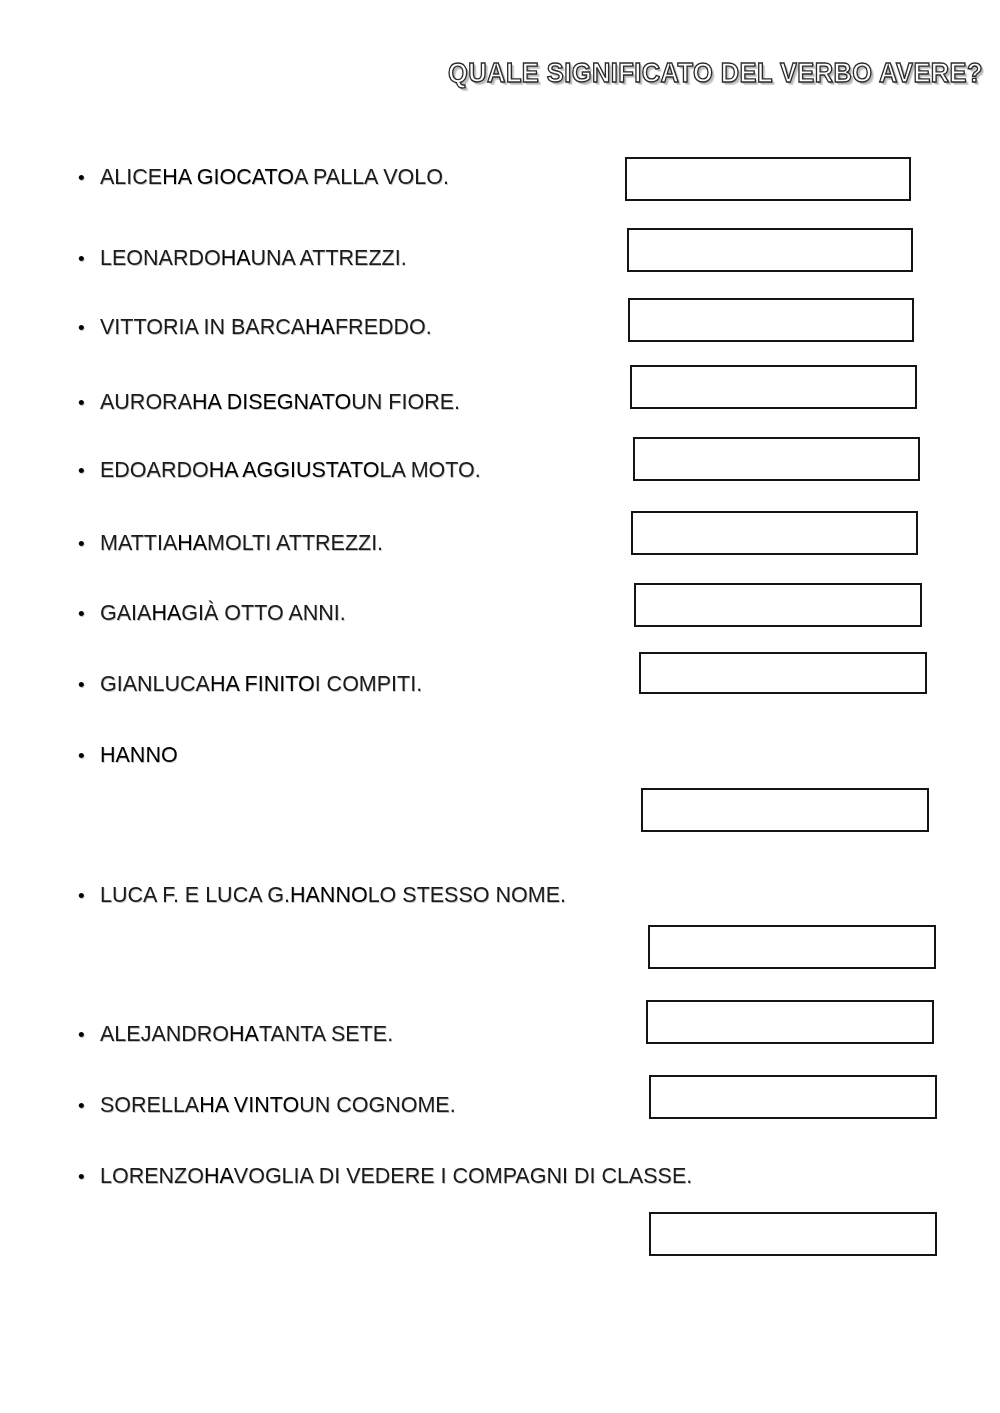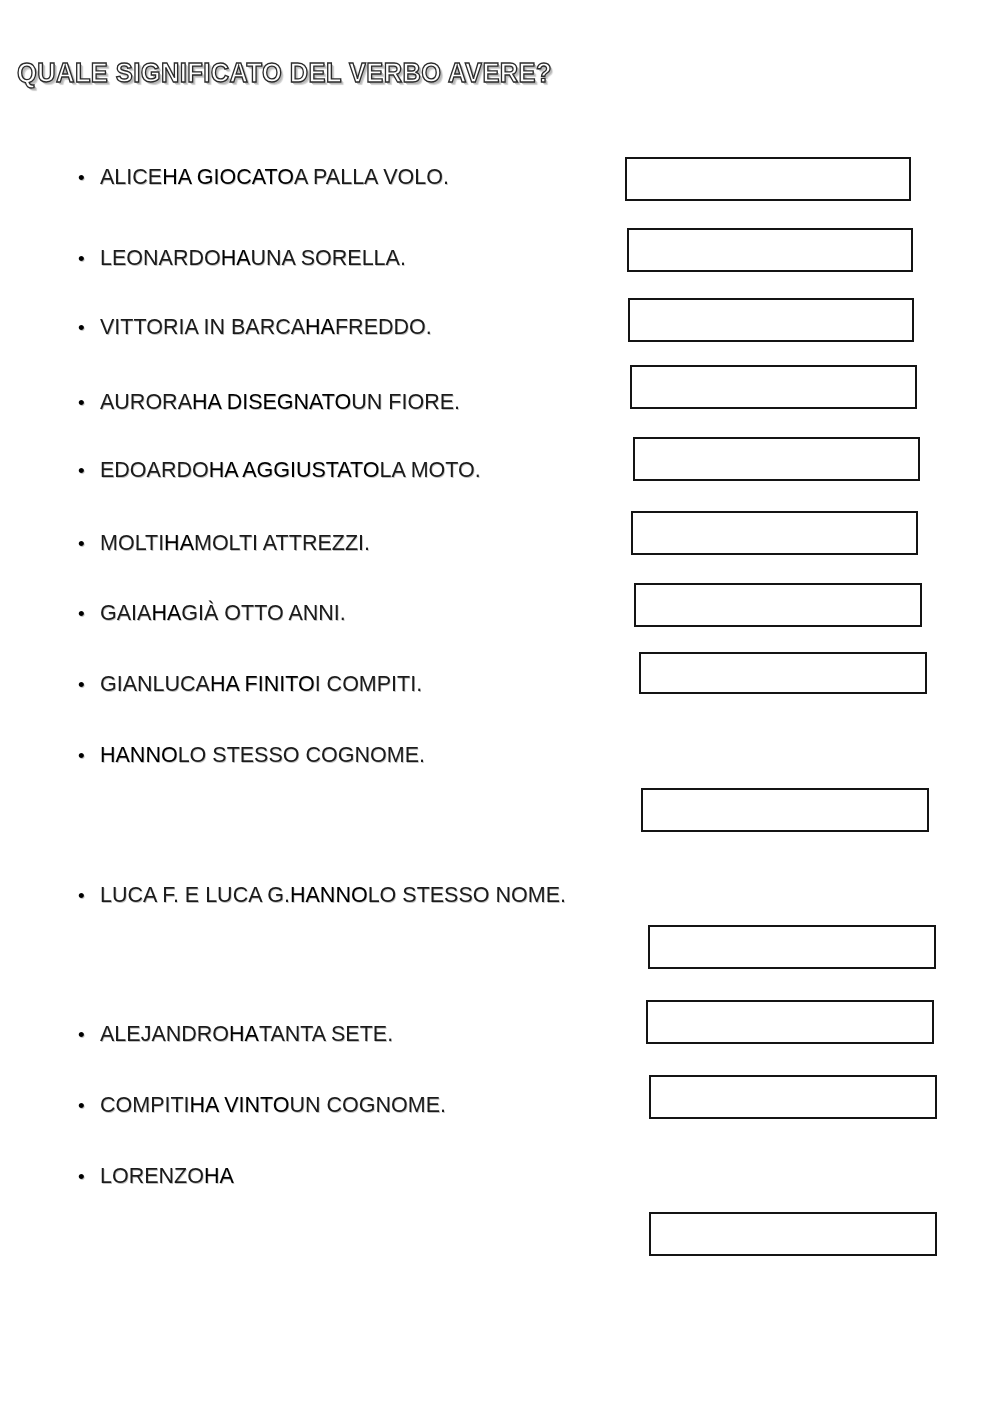--- a/index.html
+++ b/index.html
@@ -15,21 +15,21 @@
     font-family: "Liberation Sans", sans-serif;
     color: #1a1a1a;
   }
 
   
   .title-wrap {
     position: absolute;
     left: 0;
     top: 58px;
     width: 1000px;
-    text-align: left;
+    text-align: right;
   }
   .title {
     display: inline-block;
     font-family: "Liberation Sans", sans-serif;
     font-size: 27px;
     font-weight: bold;
     letter-spacing: 0.5px;
     color: #ffffff;
     -webkit-text-stroke: 1.4px #2b2b2b;
     text-shadow:
@@ -110,21 +110,21 @@
         <span class="stext"> A PALLA VOLO.</span>
     </div>
   </div>
   <div class="answer-box" style="left:625px; top:157px; width:286px; height:44px;"></div>
 
   <div class="row" style="top:245px">
     <div class="sentence">
       <span class="bullet">•</span>
       <span class="stext">LEONARDO </span>
         <span class="hl">HA</span>
-        <span class="stext"> UNA SORELLA.</span>
+        <span class="stext"> UNA ATTREZZI.</span>
     </div>
   </div>
   <div class="answer-box" style="left:627px; top:228px; width:286px; height:44px;"></div>
 
   <div class="row" style="top:314px">
     <div class="sentence">
       <span class="bullet">•</span>
       <span class="stext">VITTORIA IN BARCA </span>
         <span class="hl">HA</span>
         <span class="stext"> FREDDO.</span>
@@ -148,21 +148,21 @@
       <span class="stext">EDOARDO </span>
         <span class="hl">HA AGGIUSTATO</span>
         <span class="stext"> LA MOTO.</span>
     </div>
   </div>
   <div class="answer-box" style="left:633px; top:437px; width:287px; height:44px;"></div>
 
   <div class="row" style="top:530px">
     <div class="sentence">
       <span class="bullet">•</span>
-      <span class="stext">MOLTI </span>
+      <span class="stext">MATTIA </span>
         <span class="hl">HA</span>
         <span class="stext"> MOLTI ATTREZZI.</span>
     </div>
   </div>
   <div class="answer-box" style="left:631px; top:511px; width:287px; height:44px;"></div>
 
   <div class="row" style="top:600px">
     <div class="sentence">
       <span class="bullet">•</span>
       <span class="stext">GAIA </span>
@@ -179,21 +179,20 @@
         <span class="hl">HA FINITO</span>
         <span class="stext"> I COMPITI.</span>
     </div>
   </div>
   <div class="answer-box" style="left:639px; top:652px; width:288px; height:42px;"></div>
 
   <div class="row" style="top:742px">
     <div class="sentence">
       <span class="bullet">•</span>
         <span class="hl">HANNO</span>
-        <span class="stext"> LO STESSO COGNOME.</span>
     </div>
   </div>
   <div class="answer-box" style="left:641px; top:788px; width:288px; height:44px;"></div>
 
   <div class="row" style="top:882px">
     <div class="sentence">
       <span class="bullet">•</span>
       <span class="stext">LUCA F. E LUCA G. </span>
         <span class="hl">HANNO</span>
         <span class="stext"> LO STESSO NOME.</span>
@@ -207,29 +206,30 @@
       <span class="stext">ALEJANDRO </span>
         <span class="hl">HA</span>
         <span class="stext"> TANTA SETE.</span>
     </div>
   </div>
   <div class="answer-box" style="left:646px; top:1000px; width:288px; height:44px;"></div>
 
   <div class="row" style="top:1092px">
     <div class="sentence">
       <span class="bullet">•</span>
-      <span class="stext">COMPITI </span>
+      <span class="stext">SORELLA </span>
         <span class="hl">HA VINTO</span>
         <span class="stext"> UN COGNOME.</span>
     </div>
   </div>
   <div class="answer-box" style="left:649px; top:1075px; width:288px; height:44px;"></div>
 
   <div class="row" style="top:1163px">
     <div class="sentence">
       <span class="bullet">•</span>
       <span class="stext">LORENZO </span>
         <span class="hl">HA</span>
+        <span class="stext"> VOGLIA DI VEDERE I COMPAGNI DI CLASSE.</span>
     </div>
   </div>
   <div class="answer-box" style="left:649px; top:1212px; width:288px; height:44px;"></div>
 
 </div>
 
 </body></html>

